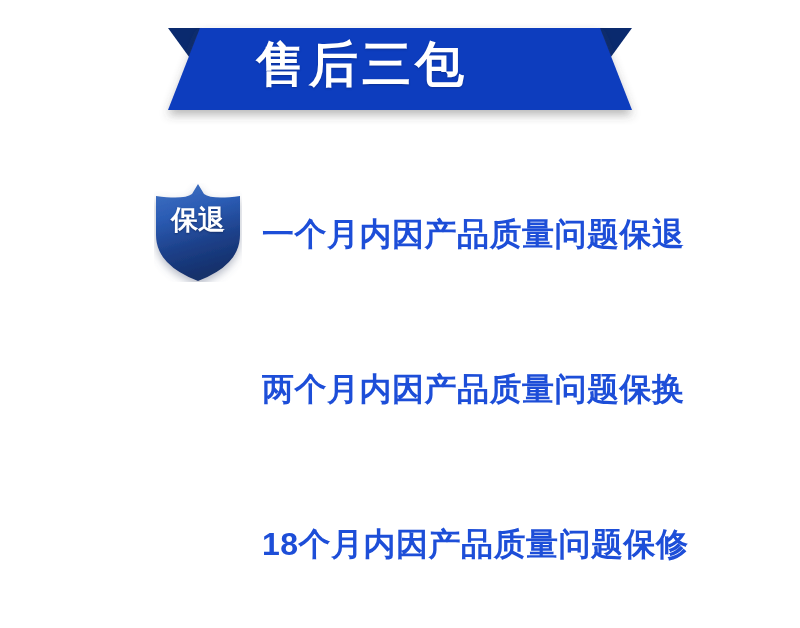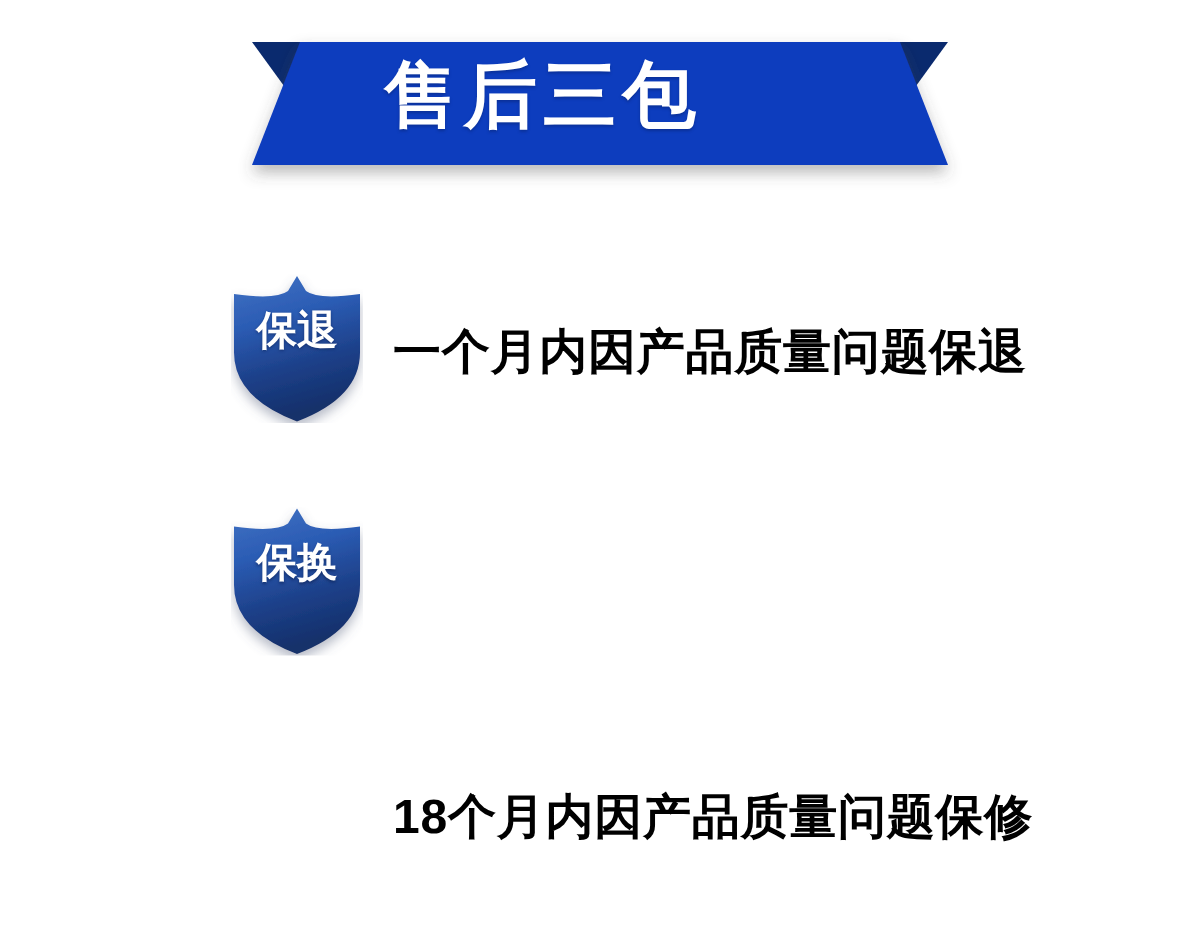--- a/index.html
+++ b/index.html
@@ -84,21 +84,21 @@
     font-weight: bold;
     line-height: 34px;
     letter-spacing: 0px;
     white-space: nowrap;
     text-shadow: 0 1px 2px rgba(6,20,60,0.45);
   }
   .row-text {
     position: absolute;
     left: 214px;
     top: 64px;
-    color: #000000;
+    color: #1d4ed8;
     font-size: 32px;
     font-weight: bold;
     line-height: 40px;
     letter-spacing: 0.5px;
     white-space: nowrap;
   }
 </style>
 </head>
 <body>
 
@@ -136,36 +136,20 @@
           </filter>
         </defs>
         <path d="M44,1 L50,11 Q58,17 86,13 L86,52 Q86,82 44,98 Q2,82 2,52 L2,13 Q30,17 38,11 Z" fill="url(#shieldGrad1)" filter="url(#shieldShadow1)"></path>
       </svg>
       <div class="badge-label">保退</div>
     </div>
     <div class="row-text">一个月内因产品质量问题保退</div>
   </div>
 
   <div class="row">
-    <div class="badge">
-      <svg class="badge-svg" viewBox="0 0 88 99">
-        <defs>
-          <linearGradient id="shieldGrad2" x1="0" y1="0" x2="0.25" y2="1">
-            <stop offset="0%" stop-color="#4273c4"></stop>
-            <stop offset="35%" stop-color="#2b5cb4"></stop>
-            <stop offset="70%" stop-color="#1d4089"></stop>
-            <stop offset="100%" stop-color="#13306b"></stop>
-          </linearGradient>
-          <filter id="shieldShadow2" x="-25%" y="-15%" width="150%" height="140%">
-            <feDropShadow dx="0" dy="4" stdDeviation="4" flood-color="#5b6680" flood-opacity="0.45"></feDropShadow>
-          </filter>
-        </defs>
-        <path d="M44,1 L50,11 Q58,17 86,13 L86,52 Q86,82 44,98 Q2,82 2,52 L2,13 Q30,17 38,11 Z" fill="url(#shieldGrad2)" filter="url(#shieldShadow2)"></path>
-      </svg>
-      <div class="badge-label">保换</div>
-    </div>
+    <div class="row-text">两个月内因产品质量问题保换</div>
   </div>
 
   <div class="row">
     <div class="row-text">18个月内因产品质量问题保修</div>
   </div>
 
 </div>
 
 </body></html>

